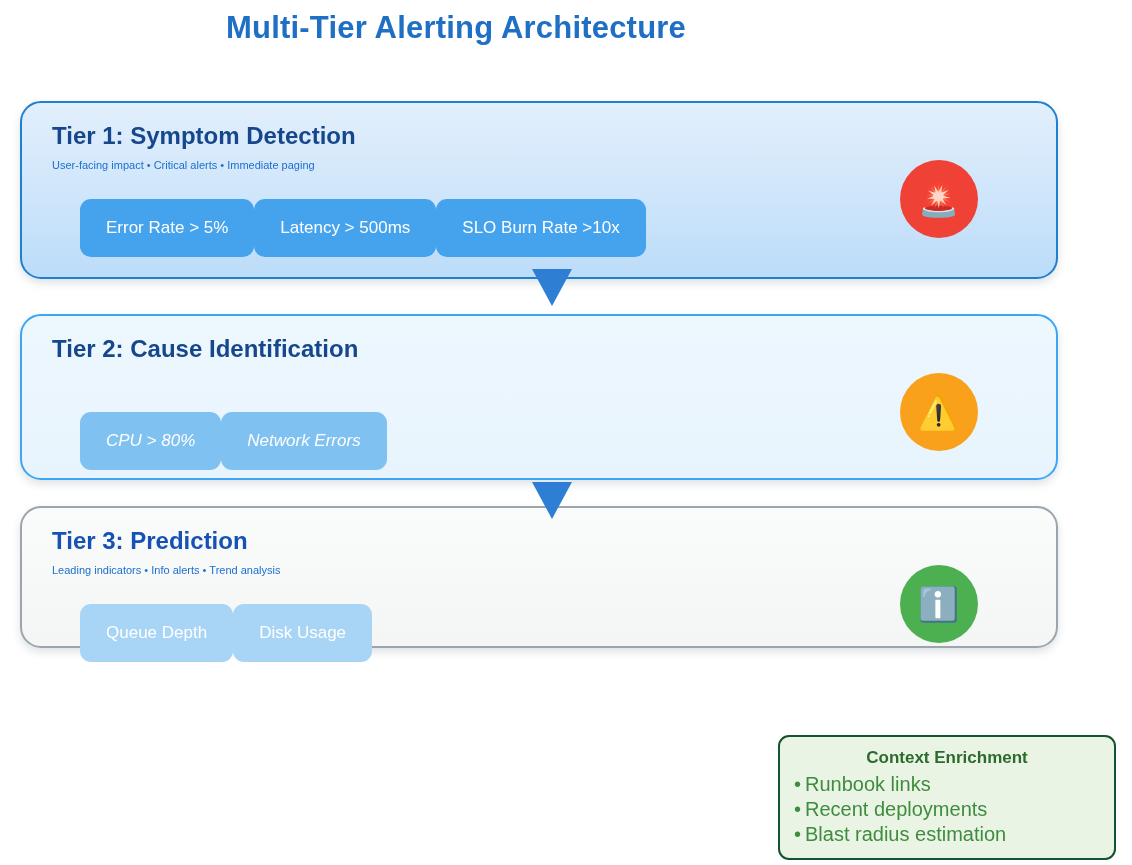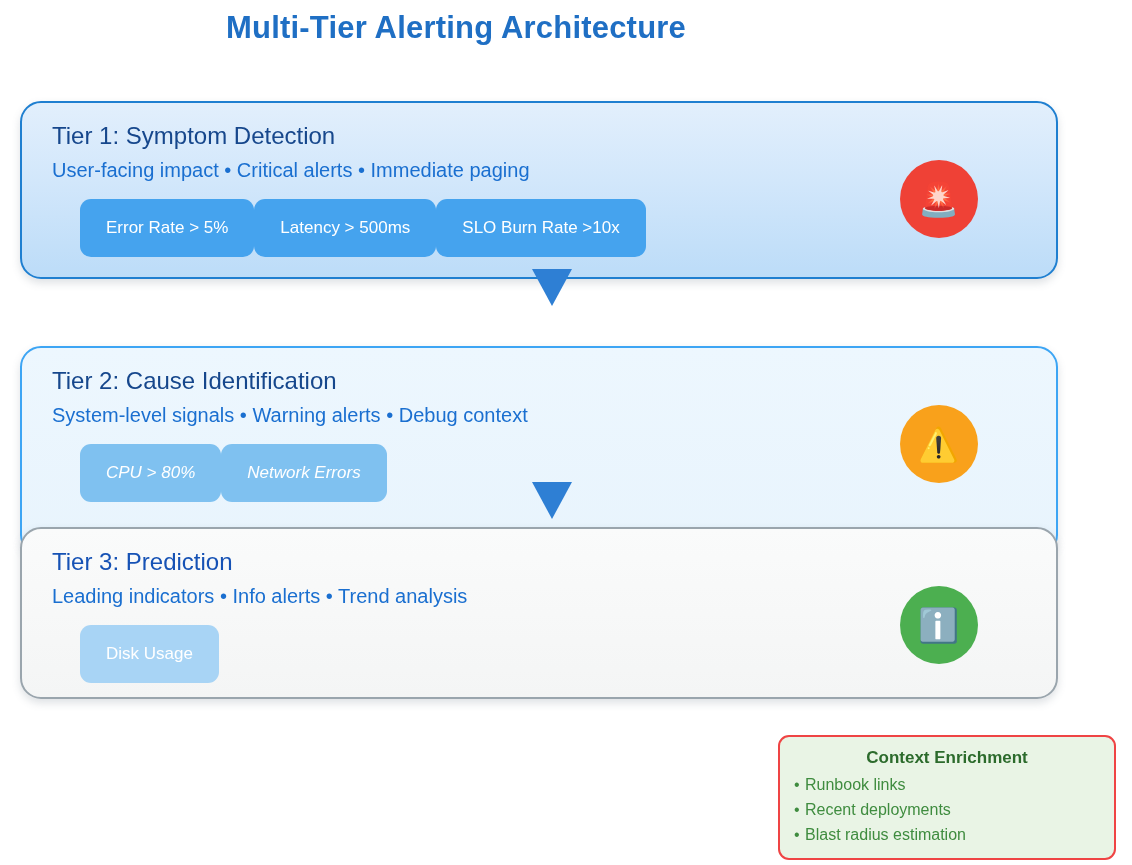--- a/index.html
+++ b/index.html
@@ -32,45 +32,44 @@
     width: 1038px;
     border-radius: 21px;
     box-shadow: 0 4px 9px rgba(90,105,120,0.20);
   }
   #tier-1 {
     top: 101px; height: 178px;
     background: linear-gradient(to bottom, #e2effc 0%, #d2e7fb 45%, #bcdcf8 100%);
     border: 2.5px solid #1f7fd0;
   }
   #tier-2 {
-    top: 314px; height: 210px;
+    top: 314px; height: 166px;
     background: linear-gradient(to bottom, #edf7fe 0%, #e8f4fd 100%);
     border: 2.5px solid #3da5f4;
-    margin-top: 32px;
   }
   #tier-3 {
-    top: 527px; height: 172px;
+    top: 506px; height: 142px;
     background: linear-gradient(to bottom, #fafbfb 0%, #f4f5f5 100%);
     border: 2.5px solid #9aa5ad;
   }
 
   .tier-title {
     position: absolute;
     left: 30px; top: 19px;
     font-size: 24px;
-    font-weight: normal;
+    font-weight: bold;
     color: #16478c;
     white-space: nowrap;
   }
   #tier-3 .tier-title { color: #1652b5; }
 
   .tier-subtitle {
     position: absolute;
     left: 30px; top: 56px;
-    font-size: 20px;
+    font-size: 11px;
     color: #1a6fd0;
     white-space: nowrap;
   }
 
   
   .chip-row {
     position: absolute;
     left: 58px; top: 96px;
     display: flex;
     align-items: center;
@@ -118,37 +117,37 @@
   }
   #arrow-1 { top: 269px; }
   #arrow-2 { top: 482px; }
 
   
   #context-box {
     position: absolute;
     left: 778px; top: 735px;
     width: 338px; height: 125px;
     background: #e9f4e5;
-    border: 2px solid #ef4444;
+    border: 2px solid #14532d;
     border-radius: 11px;
     padding: 11px 14px 0 14px;
   }
   #context-title {
     text-align: center;
     font-size: 17px;
     font-weight: bold;
     color: #2c6b2c;
     margin-bottom: 4px;
   }
   #context-list {
     list-style: none;
     margin: 0; padding: 0;
   }
   #context-list li {
-    font-size: 16px;
+    font-size: 20px;
     color: #3f8c3f;
     line-height: 25px;
     padding-left: 11px;
     position: relative;
     white-space: nowrap;
   }
   #context-list li::before {
     content: "\2022";
     position: absolute;
     left: 0;
@@ -167,34 +166,34 @@
     <div class="chip">Latency &gt; 500ms</div>
     <div class="chip">SLO Burn Rate &gt;10x</div>
   </div>
   <div class="badge">🚨</div>
 </div>
 
 <div class="arrow" id="arrow-1"></div>
 
 <div class="tier" id="tier-2">
   <div class="tier-title">Tier 2: Cause Identification</div>
-  <div class="tier-subtitle">System-level signals • Warning alerts • Debug context</div>
   <div class="chip-row">
     <div class="chip">CPU &gt; 80%</div>
     <div class="chip">Network Errors</div>
   </div>
   <div class="badge">⚠️</div>
 </div>
 
 <div class="arrow" id="arrow-2"></div>
 
 <div class="tier" id="tier-3">
   <div class="tier-title">Tier 3: Prediction</div>
   <div class="tier-subtitle">Leading indicators • Info alerts • Trend analysis</div>
   <div class="chip-row">
+    <div class="chip">Queue Depth</div>
     <div class="chip">Disk Usage</div>
   </div>
   <div class="badge">ℹ️</div>
 </div>
 
 <div id="context-box">
   <div id="context-title">Context Enrichment</div>
   <ul id="context-list">
     <li>Runbook links</li>
     <li>Recent deployments</li>

